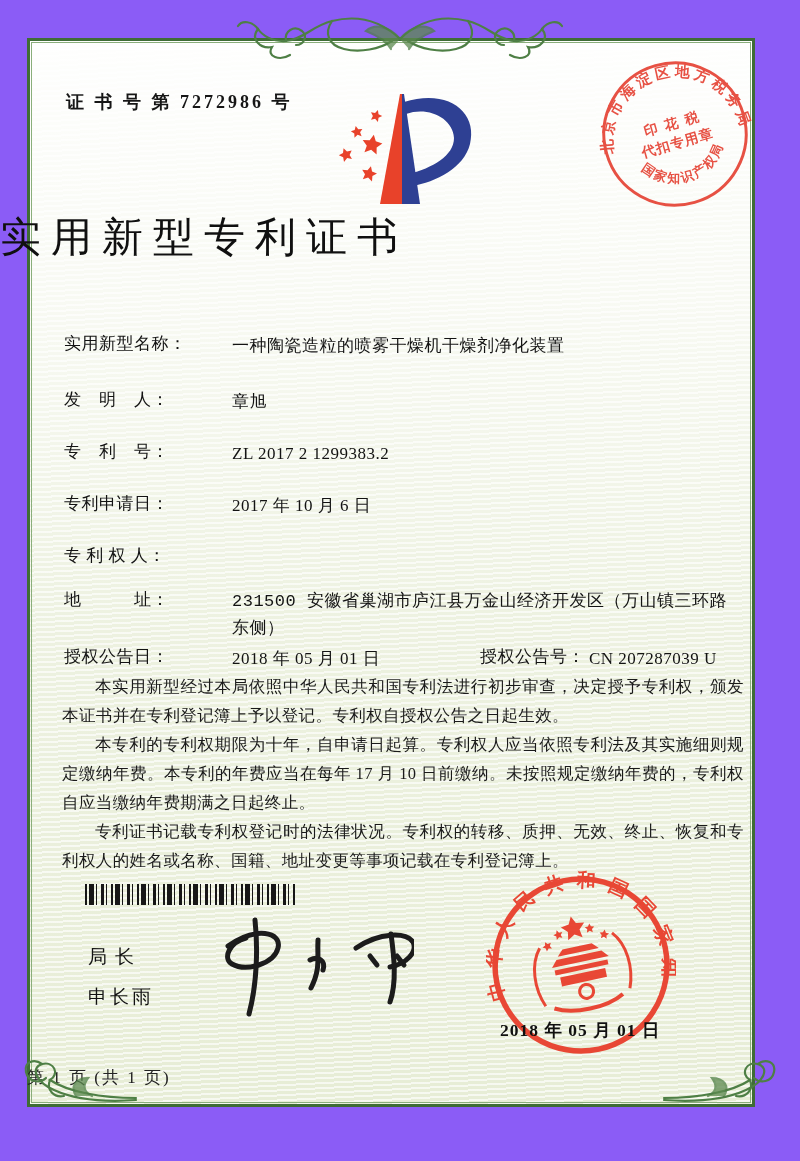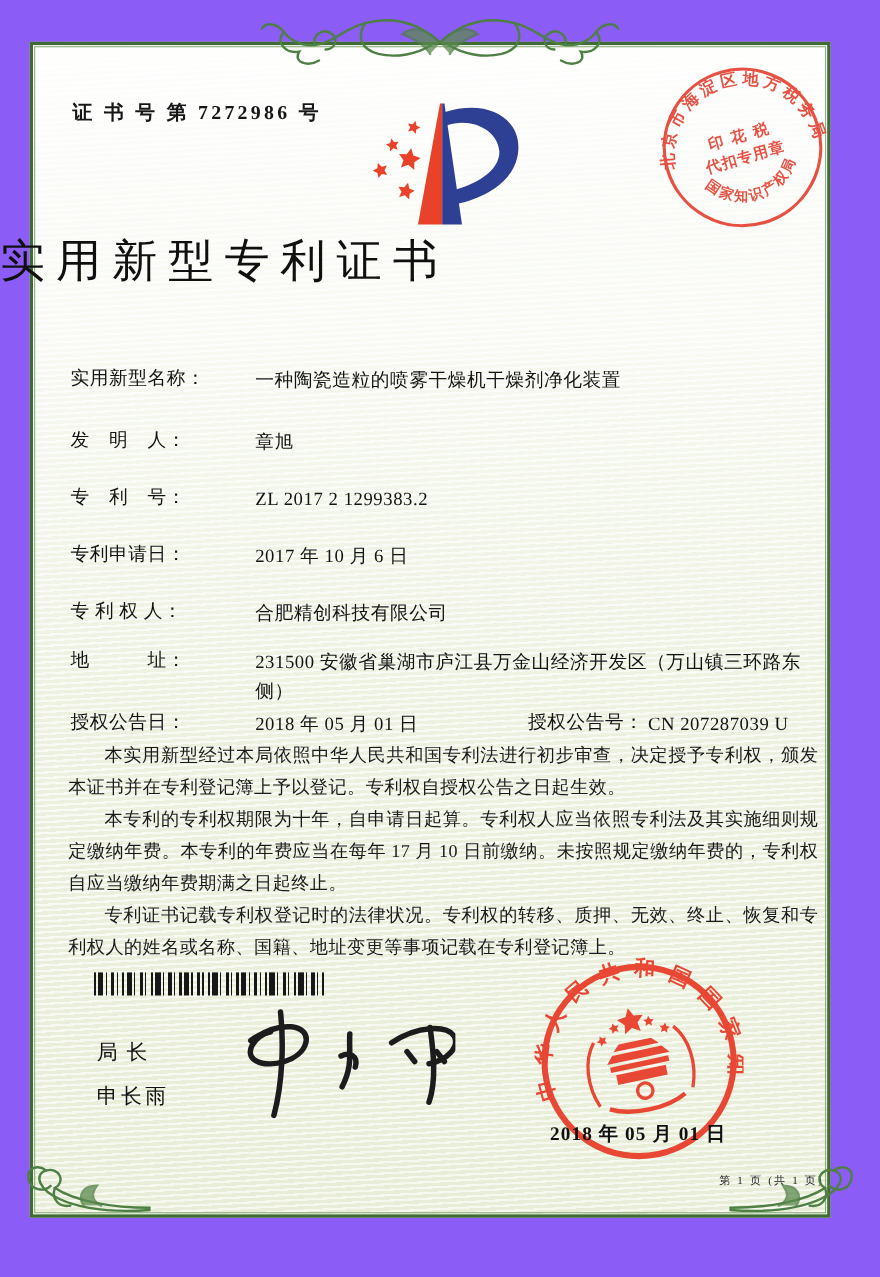--- a/index.html
+++ b/index.html
@@ -20,41 +20,41 @@
 
   .abs{position:absolute;}
   .txt{color:#161616;}
 
   .cert-no{left:66px;top:90px;font-size:18px;letter-spacing:3px;font-weight:600;}
   .title{left:0;top:210px;width:800px;text-align:left;font-size:41px;font-weight:400;letter-spacing:10px;color:#101010;}
 
   .row{position:absolute;left:64px;display:flex;font-size:17px;color:#131313;align-items:flex-start;gap:40px;}
   .row .lab{width:128px;flex:0 0 128px;letter-spacing:.5px;white-space:nowrap;}
   .row .val{letter-spacing:.5px;line-height:27px;}
-  .addr .val{width:498px;}
+  .addr .val{width:498px;font-family:Liberation Mono, monospace;}
 
   .grant-no{position:absolute;left:416px;top:0;display:flex;font-size:17px;}
   .grant-no .lab2{letter-spacing:.5px;white-space:nowrap;}
 
   .paras{left:62px;top:672px;width:682px;font-size:16.5px;line-height:29px;color:#1a1a1a;text-align:justify;}
   .paras p{margin:0;text-indent:2em;letter-spacing:.4px;}
 
   .barcode{left:85px;top:884px;width:212px;height:21px;
     background:repeating-linear-gradient(90deg,
       #171717 0 2px, rgba(0,0,0,0) 2px 4px,
       #171717 4px 9px, rgba(0,0,0,0) 9px 11px,
       #171717 11px 12px, rgba(0,0,0,0) 12px 16px,
       #171717 16px 19px, rgba(0,0,0,0) 19px 21px,
       #171717 21px 22px, rgba(0,0,0,0) 22px 26px);
   }
 
   .director-label{left:88px;top:944px;font-size:19px;letter-spacing:8px;color:#111;}
   .director-name{left:88px;top:984px;font-size:19px;letter-spacing:3px;color:#111;}
 
-  .footer{left:27px;top:1066px;width:722px;text-align:right;font-size:10px;letter-spacing:2px;color:#222;}
+  .footer{left:27px;top:1066px;width:722px;text-align:left;font-size:17px;letter-spacing:2px;color:#222;}
 
   .seal-date{left:500px;top:1018px;width:220px;font-size:17.5px;letter-spacing:1px;color:#101010;z-index:6;font-weight:600;}
 
   .stamp-svg{left:596px;top:54px;width:158px;height:160px;z-index:5;opacity:.88;}
   .seal-svg{left:486px;top:870px;width:190px;height:190px;z-index:5;opacity:.93;}
   .logo-svg{left:308px;top:86px;width:196px;height:132px;}
   .orn-top{left:228px;top:6px;width:344px;height:66px;z-index:2;}
   .orn-bl{left:16px;top:1056px;width:122px;height:64px;z-index:2;}
   .orn-br{left:662px;top:1056px;width:122px;height:64px;z-index:2;transform:scaleX(-1);}
   .sig-svg{left:198px;top:912px;width:216px;height:110px;}
@@ -151,21 +151,20 @@
   <div class="row" style="top:440px">
     <span class="lab">专　利　号：</span>
     <span class="val">ZL 2017 2 1299383.2</span>
   </div>
   <div class="row" style="top:492px">
     <span class="lab">专利申请日：</span>
     <span class="val">2017 年 10 月 6 日</span>
   </div>
   <div class="row" style="top:544px">
     <span class="lab">专 利 权 人：</span>
-    <span class="val">合肥精创科技有限公司</span>
   </div>
   <div class="row addr" style="top:588px">
     <span class="lab">地　　　址：</span>
     <span class="val">231500 安徽省巢湖市庐江县万金山经济开发区（万山镇三环路东侧）</span>
   </div>
   <div class="row" style="top:645px;width:680px">
     <span class="lab">授权公告日：</span>
     <span class="val">2018 年 05 月 01 日</span>
     <span class="grant-no">
       <span class="lab2">授权公告号：</span>

